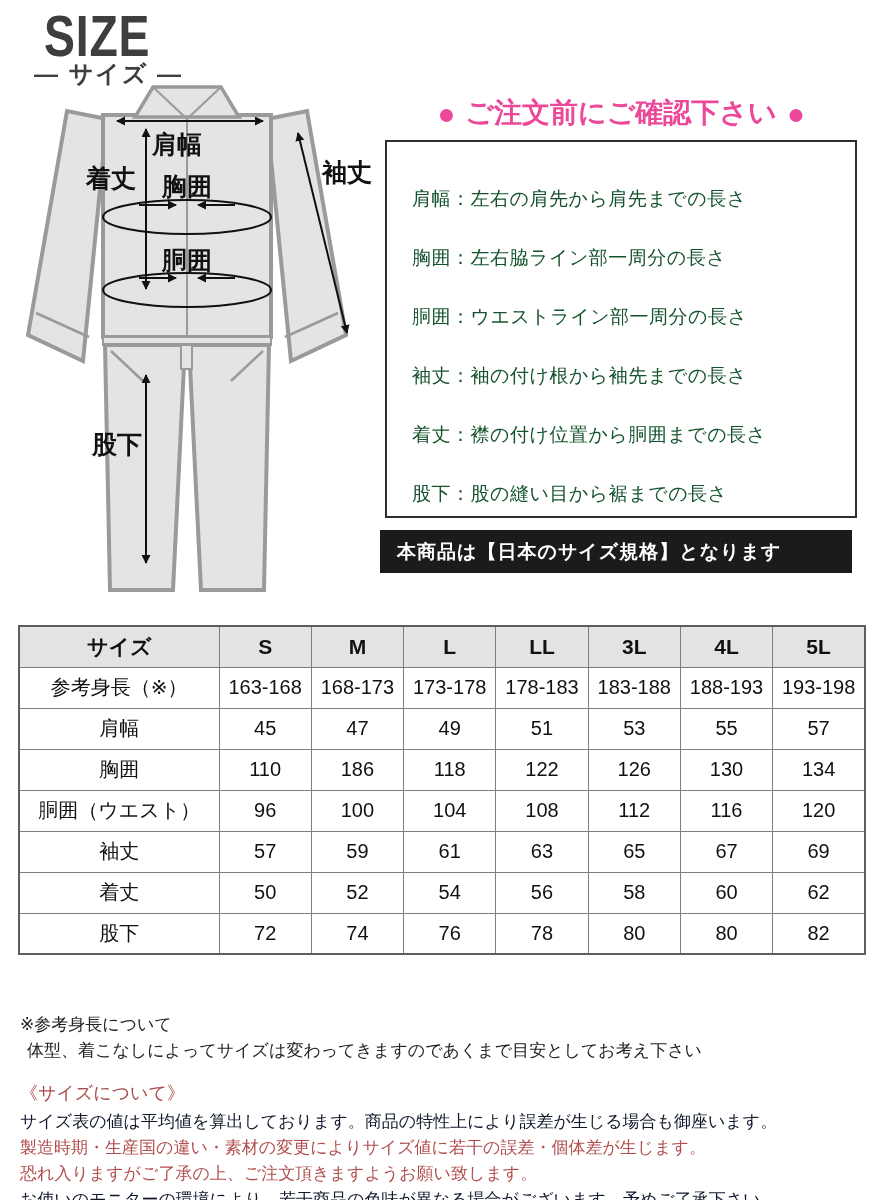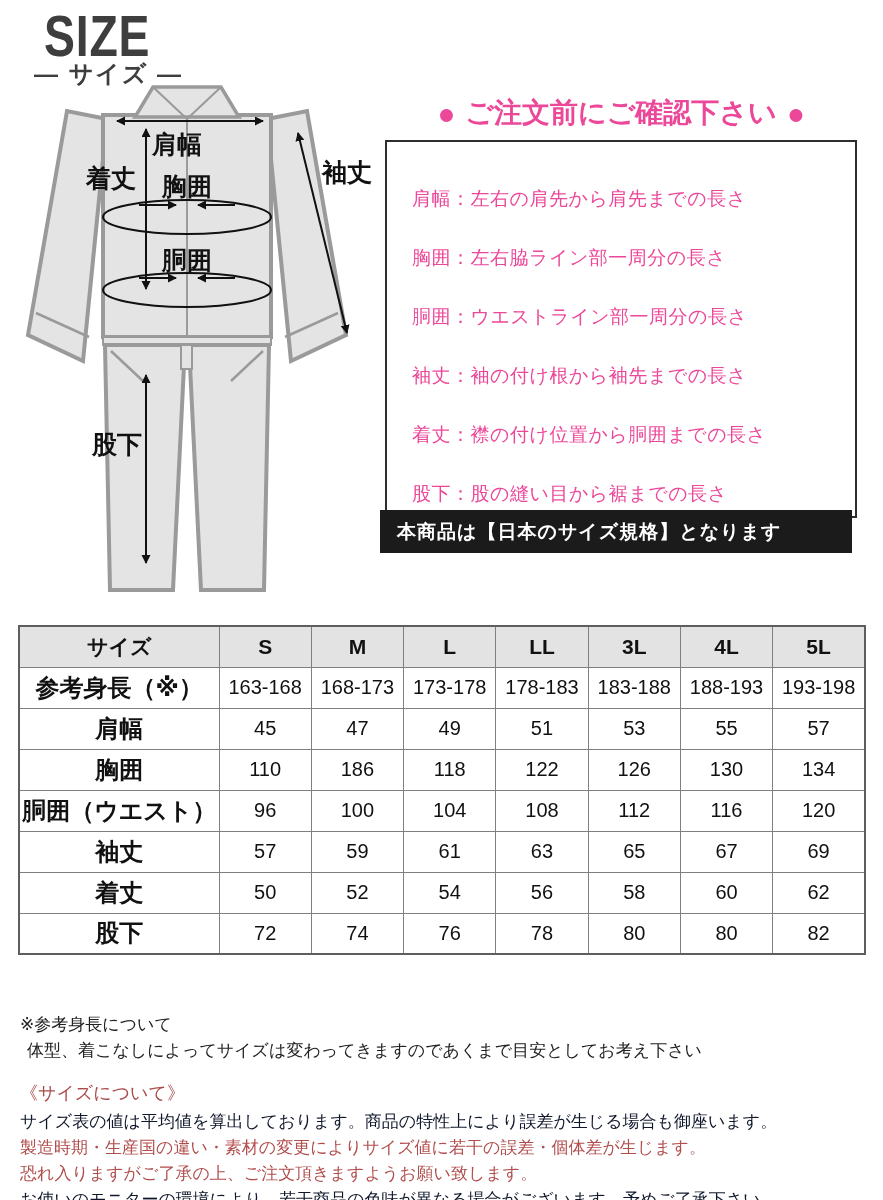--- a/index.html
+++ b/index.html
@@ -17,33 +17,33 @@
   .diagram { position:absolute; left:25px; top:85px; width:370px; height:520px; }
   .diagram text { font-family:"Liberation Sans","DejaVu Sans",sans-serif; font-size:25px; font-weight:600; fill:#111; }
 
   
   .confirm-title { position:absolute; left:385px; top:94px; width:472px; text-align:center;
                    font-size:28px; font-weight:bold; color:#ec4899; white-space:nowrap; }
   .confirm-title .dot { font-size:30px; vertical-align:-2px; padding:0 10px; }
   .confirm-box { position:absolute; left:385px; top:140px; width:472px; height:378px;
                  border:2px solid #2e2e2e; background:#fff; padding:44px 10px 0 25px;
                  display:flex; flex-direction:column; gap:33px; }
-  .def-line { font-size:19px; color:#ec4899; letter-spacing:.5px; white-space:nowrap; }
-
-  .notice-bar { position:absolute; left:380px; top:510px; width:472px; height:43px;
+  .def-line { font-size:19px; color:#14532d; letter-spacing:.5px; white-space:nowrap; }
+
+  .notice-bar { position:absolute; left:380px; top:530px; width:472px; height:43px;
                 background:#1b1b1b; color:#ffffff; font-size:19px; font-weight:bold;
                 line-height:43px; padding-left:17px; letter-spacing:1px; }
 
   
   .table-wrap { position:absolute; left:18px; top:625px; width:672px; }
   table.size { border-collapse:collapse; width:848px; table-layout:fixed; border:2px solid #5e5e5e; }
   table.size th, table.size td { border:1px solid #7f7f7f; height:41px; text-align:center;
                                  vertical-align:middle; font-size:20px; color:#111; }
   table.size thead th { background:#e3e3e3; font-weight:bold; font-size:21px; }
-  table.size tbody th { background:#ffffff; font-weight:bold; font-size:24px; }
+  table.size tbody th { background:#ffffff; font-weight:normal; font-size:20px; }
   table.size tr > *:first-child { width:200px; }
 
   
   .notes { position:absolute; left:20px; top:1012px; width:850px; font-size:17px;
            line-height:26px; color:#222; }
   .note-indent { padding-left:7px; }
   .note-red-title { color:#a94b4b; margin-top:16px; margin-bottom:3px; font-size:18px; }
   .note-line.red { color:#b14d4d; }
   .note-line.black { color:#0f172a; }
 </style>

